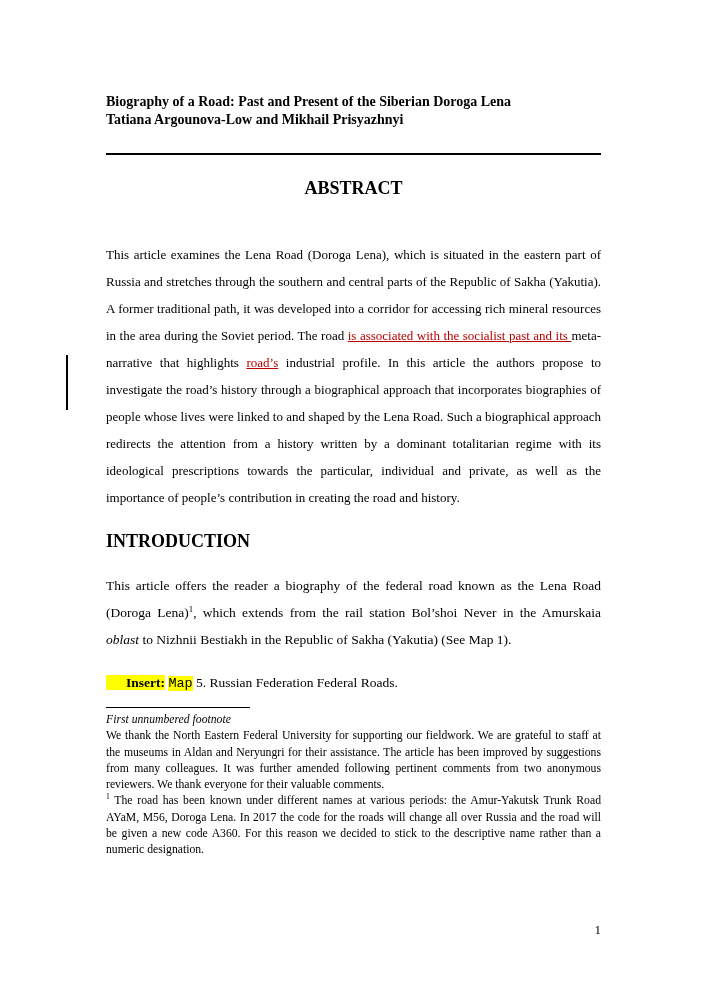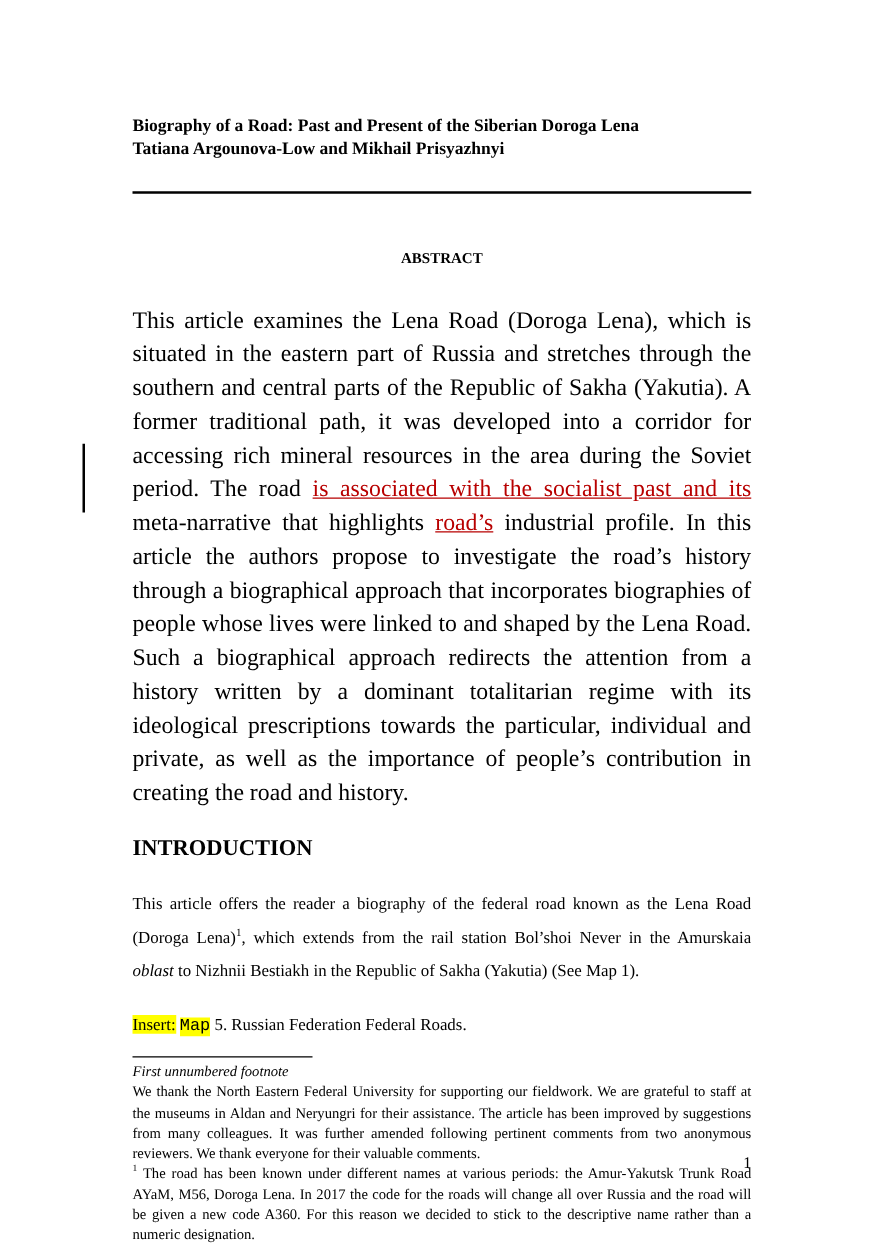--- a/index.html
+++ b/index.html
@@ -28,27 +28,27 @@
     font-weight:bold;font-size:14px;line-height:18px;
   }
   .authors{
     font-weight:bold;font-size:14px;line-height:18px;
   }
   .title-rule{
     margin-top:24px;
     border-top:2px solid #000;height:0;width:100%;
   }
   .abstract-heading{
-    margin-top:42px;text-align:center;
-    font-weight:bold;font-size:12px;line-height:18px;
+    margin-top:24px;text-align:center;
+    font-weight:bold;font-size:18px;line-height:18px;
   }
   .body-par{
-    margin-top:28px;
+    margin-top:44px;
     text-align:justify;
-    font-size:19px;line-height:27px;
+    font-size:13px;line-height:27px;
   }
   .intro-heading{
     margin-top:21px;
     font-weight:bold;font-size:18px;line-height:18px;
   }
   .intro-par{
     margin-top:22px;
     text-align:justify;
     font-size:13.5px;line-height:27px;
   }
@@ -63,21 +63,21 @@
   .footnotes{
     margin-top:4px;
     font-size:11.7px;line-height:16.3px;
     text-align:justify;
   }
   .footnote-label{font-style:italic;}
   .seg-ins{color:var(--insertion-red);text-decoration:underline;}
   .seg-sup{vertical-align:super;font-size:0.65em;line-height:0;}
   .seg-italic{font-style:italic;}
   .seg-hl{background:var(--highlight-yellow);font-family:Liberation Mono, monospace;}
-  .seg-bold-hl{background:var(--highlight-yellow);font-weight:normal;}
+  .seg-bold-hl{background:var(--highlight-yellow);font-weight:bold;padding-left:20px;}
   .change-bar{
     position:absolute;left:66px;top:355px;width:2px;height:55px;
     background:#000;
   }
   .page-number{
     position:absolute;right:106px;top:921px;
     font-size:13px;line-height:17px;
   }
 </style>
 </head>

